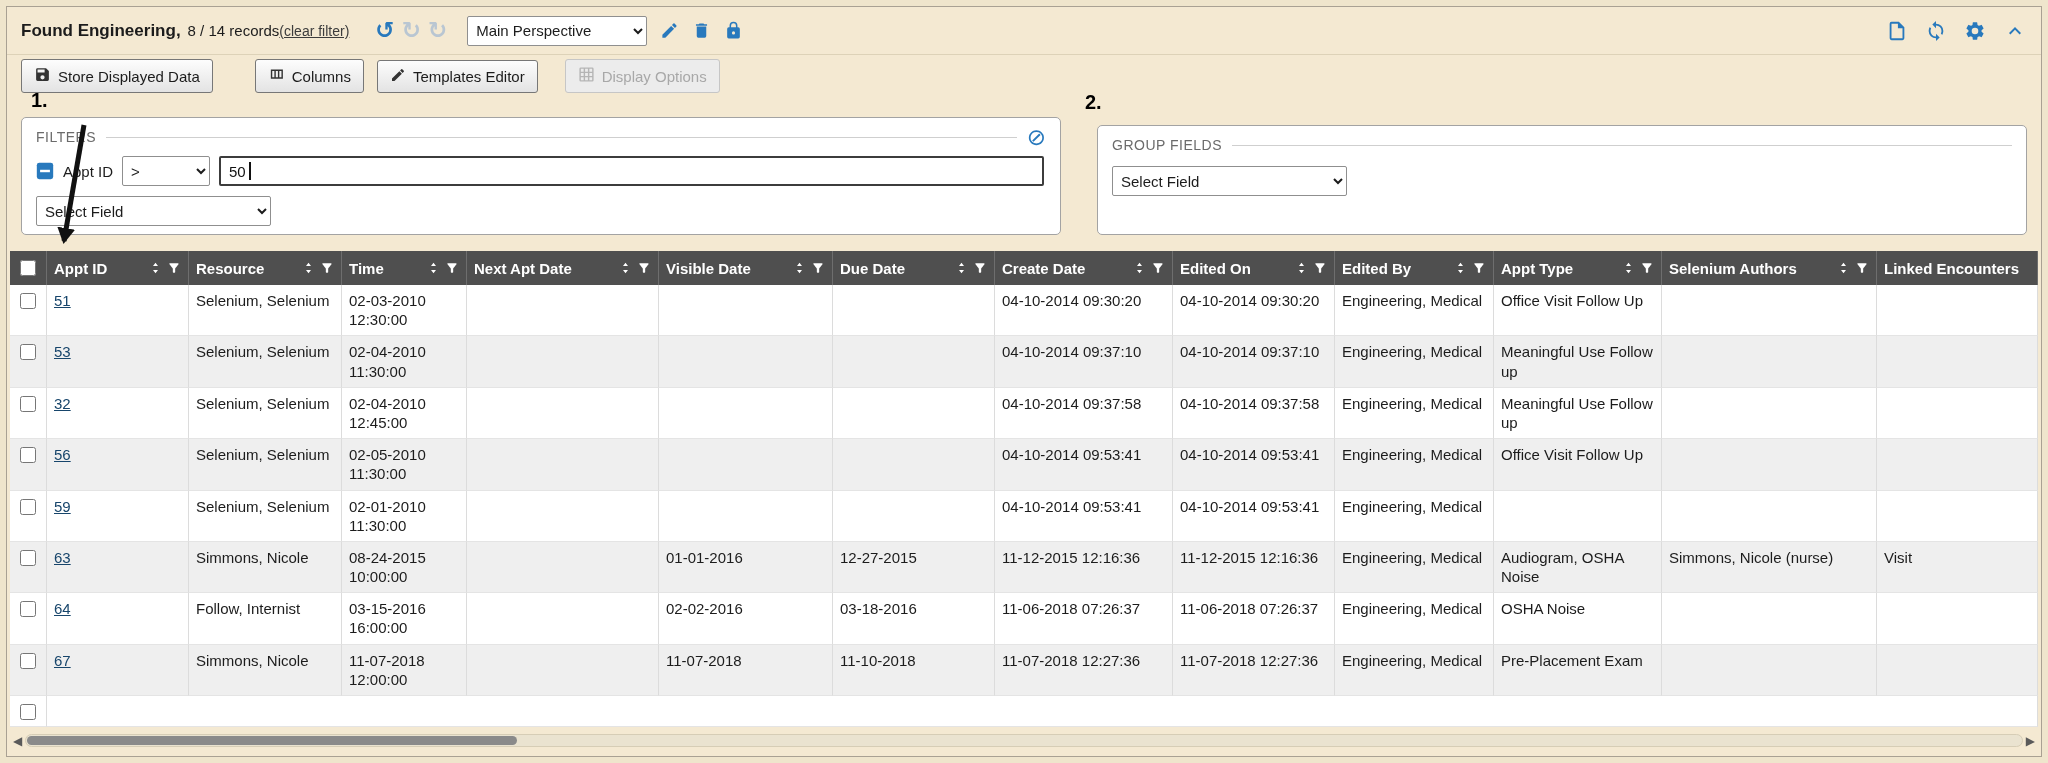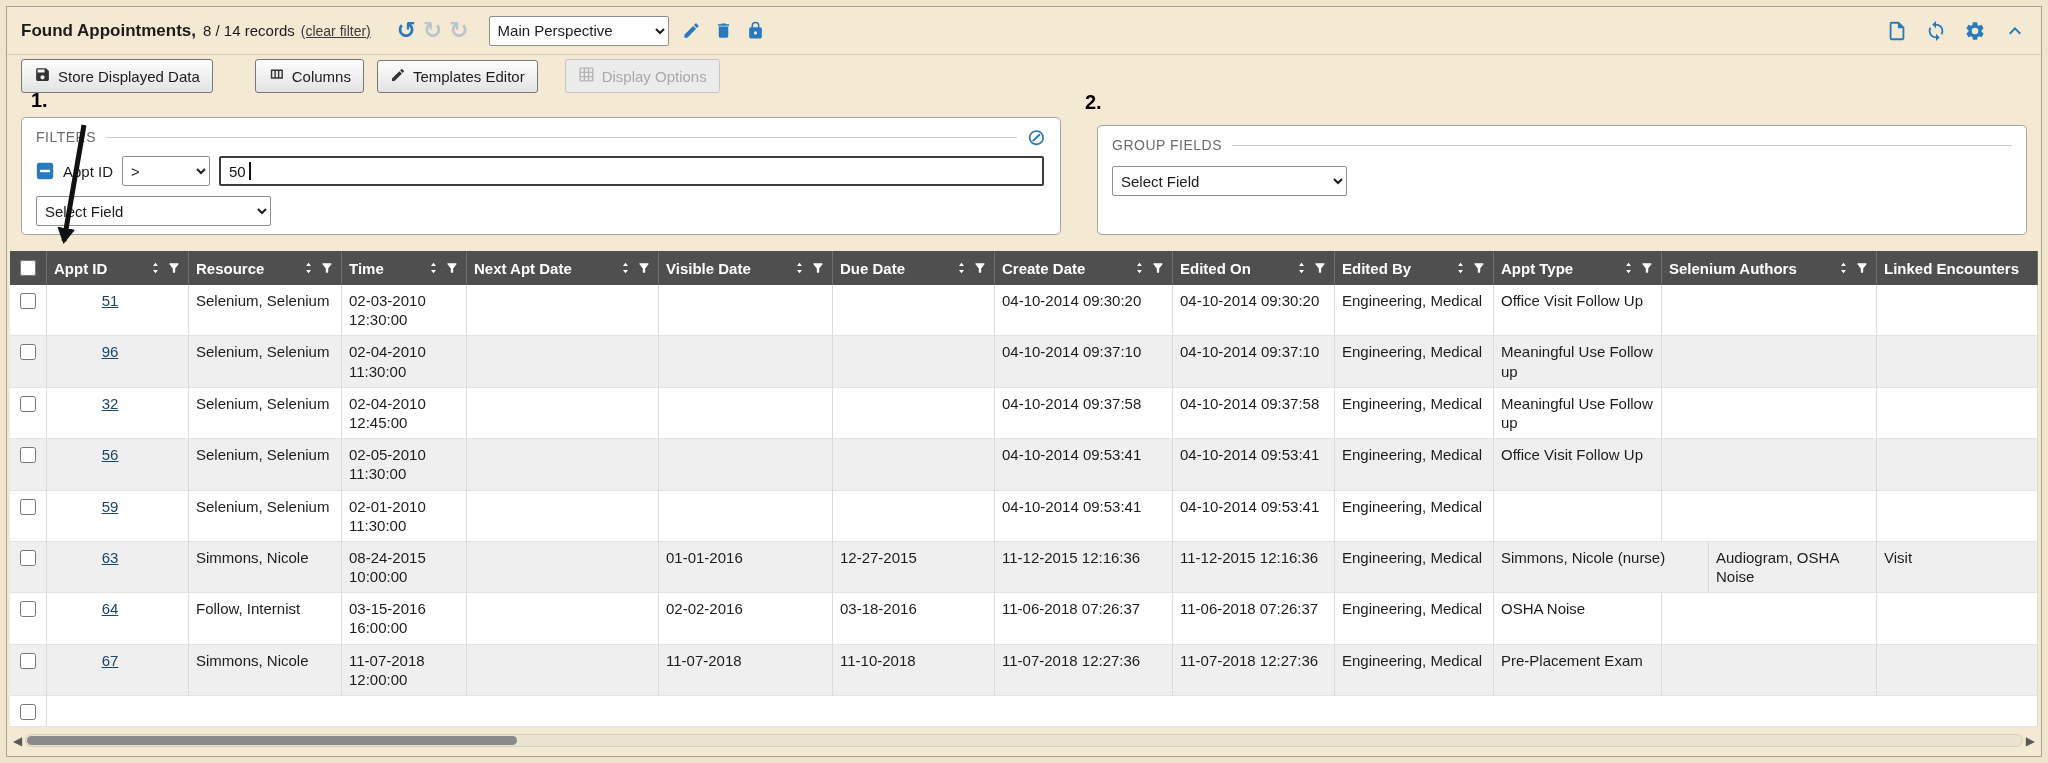--- a/index.html
+++ b/index.html
@@ -4,21 +4,21 @@
 <style>
   *{box-sizing:border-box;margin:0;padding:0}
   html,body{width:2048px;height:763px}
   body{font-family:"Liberation Sans","DejaVu Sans",sans-serif;background:#efe5cc;position:relative;overflow:hidden}
   .app{position:absolute;inset:6px;background:#f4e9d2;border:1px solid #a9a193;overflow:hidden}
 
   
   .top-bar{display:flex;align-items:center;height:48px;padding:0 14px;border-bottom:1px solid #ddd2b8}
   .title{font-weight:bold;font-size:17px;color:#1c1c1c;white-space:nowrap}
   .count{font-size:15px;color:#1c1c1c;margin-left:7px;white-space:nowrap}
-  .clear-link{font-size:14px;color:#3c3c3c;margin-left:6px;text-decoration:underline;cursor:pointer;white-space:nowrap}
+  .clear-link{font-size:14px;color:#3c3c3c;margin-left:0;text-decoration:underline;cursor:pointer;white-space:nowrap}
   .uicon{font-size:23px;line-height:1;cursor:pointer;user-select:none}
   .undo{color:#2879bd;margin-left:26px;font-weight:bold}
   .redo{color:#b9c6d2;margin-left:7px;font-weight:bold}
   select{font-size:15px;height:30px;border:1px solid #8f8f8f;background:#fff;border-radius:2px;color:#1c1c1c;padding:0 4px;font-family:inherit}
   .persp{margin-left:20px;width:180px}
   .ib{display:inline-flex;align-items:center;margin-left:13px;cursor:pointer}
   .spacer{flex:1}
   .rt{margin-left:17px}
 
   
@@ -50,21 +50,21 @@
   .table{margin:16px 3px 0}
   .thead{display:flex;background:#4f4f4f}
   .th{display:flex;align-items:center;gap:5px;padding:0 7px;height:34px;color:#fff;font-weight:bold;font-size:15px;border-right:1px solid #6e6e6e;cursor:pointer}
   .th-check{justify-content:center;cursor:default}
   .thl{flex:1;white-space:nowrap;overflow:hidden}
   .hic{display:inline-flex;align-items:center}
   .tr{display:flex;background:#fff}
   .tr.alt{background:#efefef}
   .td{padding:6px 7px;font-size:15px;color:#1c1c1c;border-right:1px solid #dcdcdc;border-bottom:1px solid #e4e4e4;line-height:1.28;min-height:46px;overflow:hidden}
   .td-check{display:flex;justify-content:center;align-items:flex-start;padding-top:8px}
-  .td-id{text-align:center;padding-right:22px}
+  .td-id{text-align:left;padding-right:22px}
   .idlink{color:#17456b;text-decoration:underline}
   .empty-row .td{min-height:30px}
   input[type=checkbox]{width:16px;height:16px}
 
   
   .hscroll{position:absolute;left:6px;right:6px;bottom:8px;display:flex;align-items:center;gap:3px;height:15px}
   .scroll-arrow{font-size:12px;color:#5a5a5a;line-height:1;cursor:pointer;user-select:none}
   .scroll-track{flex:1;height:13px;background:#eae3d0;border:1px solid #d6cdb6;border-radius:7px;position:relative}
   .scroll-thumb{position:absolute;left:1px;top:1px;bottom:1px;width:490px;background:#8a8a8a;border-radius:6px;cursor:grab}
 
@@ -73,21 +73,21 @@
   .m1{left:24px;top:82px}
   .m2{left:1078px;top:84px}
   .arrow-svg{position:absolute;left:40px;top:112px;pointer-events:none;z-index:5}
 </style>
 </head>
 <body>
 
 <div class="app">
 
   <div class="top-bar">
-    <span class="title">Found Appointments,</span>
+    <span class="title">Found Engineering,</span>
     <span class="count">8 / 14 records</span>
     <a href="#" class="clear-link">(clear filter)</a>
     <span class="uicon undo">↺</span>
     <span class="uicon redo">↻</span>
     <span class="uicon redo">↻</span>
     <select class="persp">
       <option>Main Perspective</option>
     </select>
     <span class="ib">
       <svg width="19" height="19" viewBox="0 0 24 24" fill="#2879bd">
@@ -370,21 +370,21 @@
           <div class="td" style="flex:0 0 162px">04-10-2014 09:30:20</div>
           <div class="td" style="flex:0 0 159px">Engineering, Medical</div>
           <div class="td" style="flex:0 0 168px">Office Visit Follow Up</div>
           <div class="td" style="flex:0 0 215px"></div>
           <div class="td" style="flex:1 0 161px"></div>
         </div>
         <div class="tr alt">
           <div class="td td-check" style="flex:0 0 37px">
             <input type="checkbox" style="">
           </div>
-          <div class="td td-id" style="flex:0 0 142px"><a href="#" class="idlink">96</a></div>
+          <div class="td td-id" style="flex:0 0 142px"><a href="#" class="idlink">53</a></div>
           <div class="td" style="flex:0 0 153px">Selenium, Selenium</div>
           <div class="td" style="flex:0 0 125px">02-04-2010 11:30:00</div>
           <div class="td" style="flex:0 0 192px"></div>
           <div class="td" style="flex:0 0 174px"></div>
           <div class="td" style="flex:0 0 162px"></div>
           <div class="td" style="flex:0 0 178px">04-10-2014 09:37:10</div>
           <div class="td" style="flex:0 0 162px">04-10-2014 09:37:10</div>
           <div class="td" style="flex:0 0 159px">Engineering, Medical</div>
           <div class="td" style="flex:0 0 168px">Meaningful Use Follow up</div>
           <div class="td" style="flex:0 0 215px"></div>
@@ -447,22 +447,22 @@
           </div>
           <div class="td td-id" style="flex:0 0 142px"><a href="#" class="idlink">63</a></div>
           <div class="td" style="flex:0 0 153px">Simmons, Nicole</div>
           <div class="td" style="flex:0 0 125px">08-24-2015 10:00:00</div>
           <div class="td" style="flex:0 0 192px"></div>
           <div class="td" style="flex:0 0 174px">01-01-2016</div>
           <div class="td" style="flex:0 0 162px">12-27-2015</div>
           <div class="td" style="flex:0 0 178px">11-12-2015 12:16:36</div>
           <div class="td" style="flex:0 0 162px">11-12-2015 12:16:36</div>
           <div class="td" style="flex:0 0 159px">Engineering, Medical</div>
+          <div class="td" style="flex:0 0 168px">Audiogram, OSHA Noise</div>
           <div class="td" style="flex:0 0 215px">Simmons, Nicole (nurse)</div>
-          <div class="td" style="flex:0 0 168px">Audiogram, OSHA Noise</div>
           <div class="td" style="flex:1 0 161px">Visit</div>
         </div>
         <div class="tr">
           <div class="td td-check" style="flex:0 0 37px">
             <input type="checkbox" style="">
           </div>
           <div class="td td-id" style="flex:0 0 142px"><a href="#" class="idlink">64</a></div>
           <div class="td" style="flex:0 0 153px">Follow, Internist</div>
           <div class="td" style="flex:0 0 125px">03-15-2016 16:00:00</div>
           <div class="td" style="flex:0 0 192px"></div>

